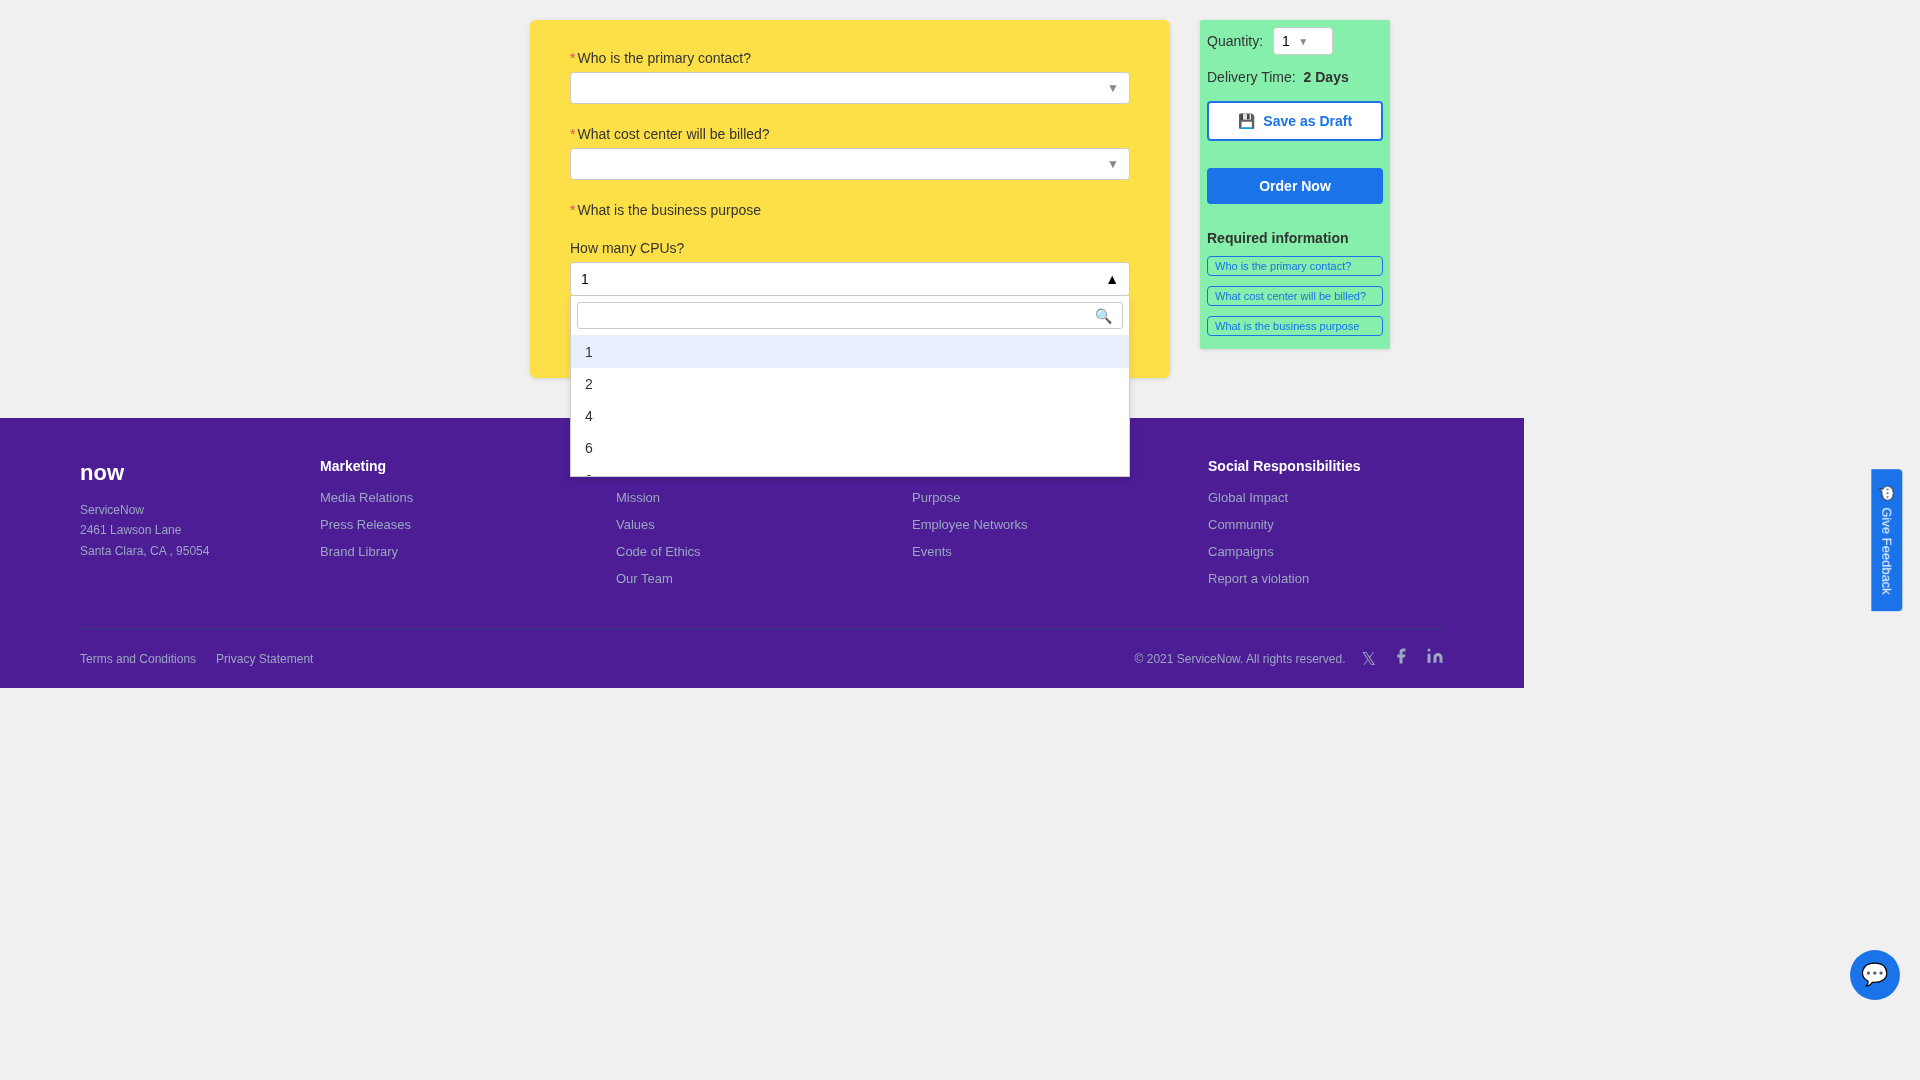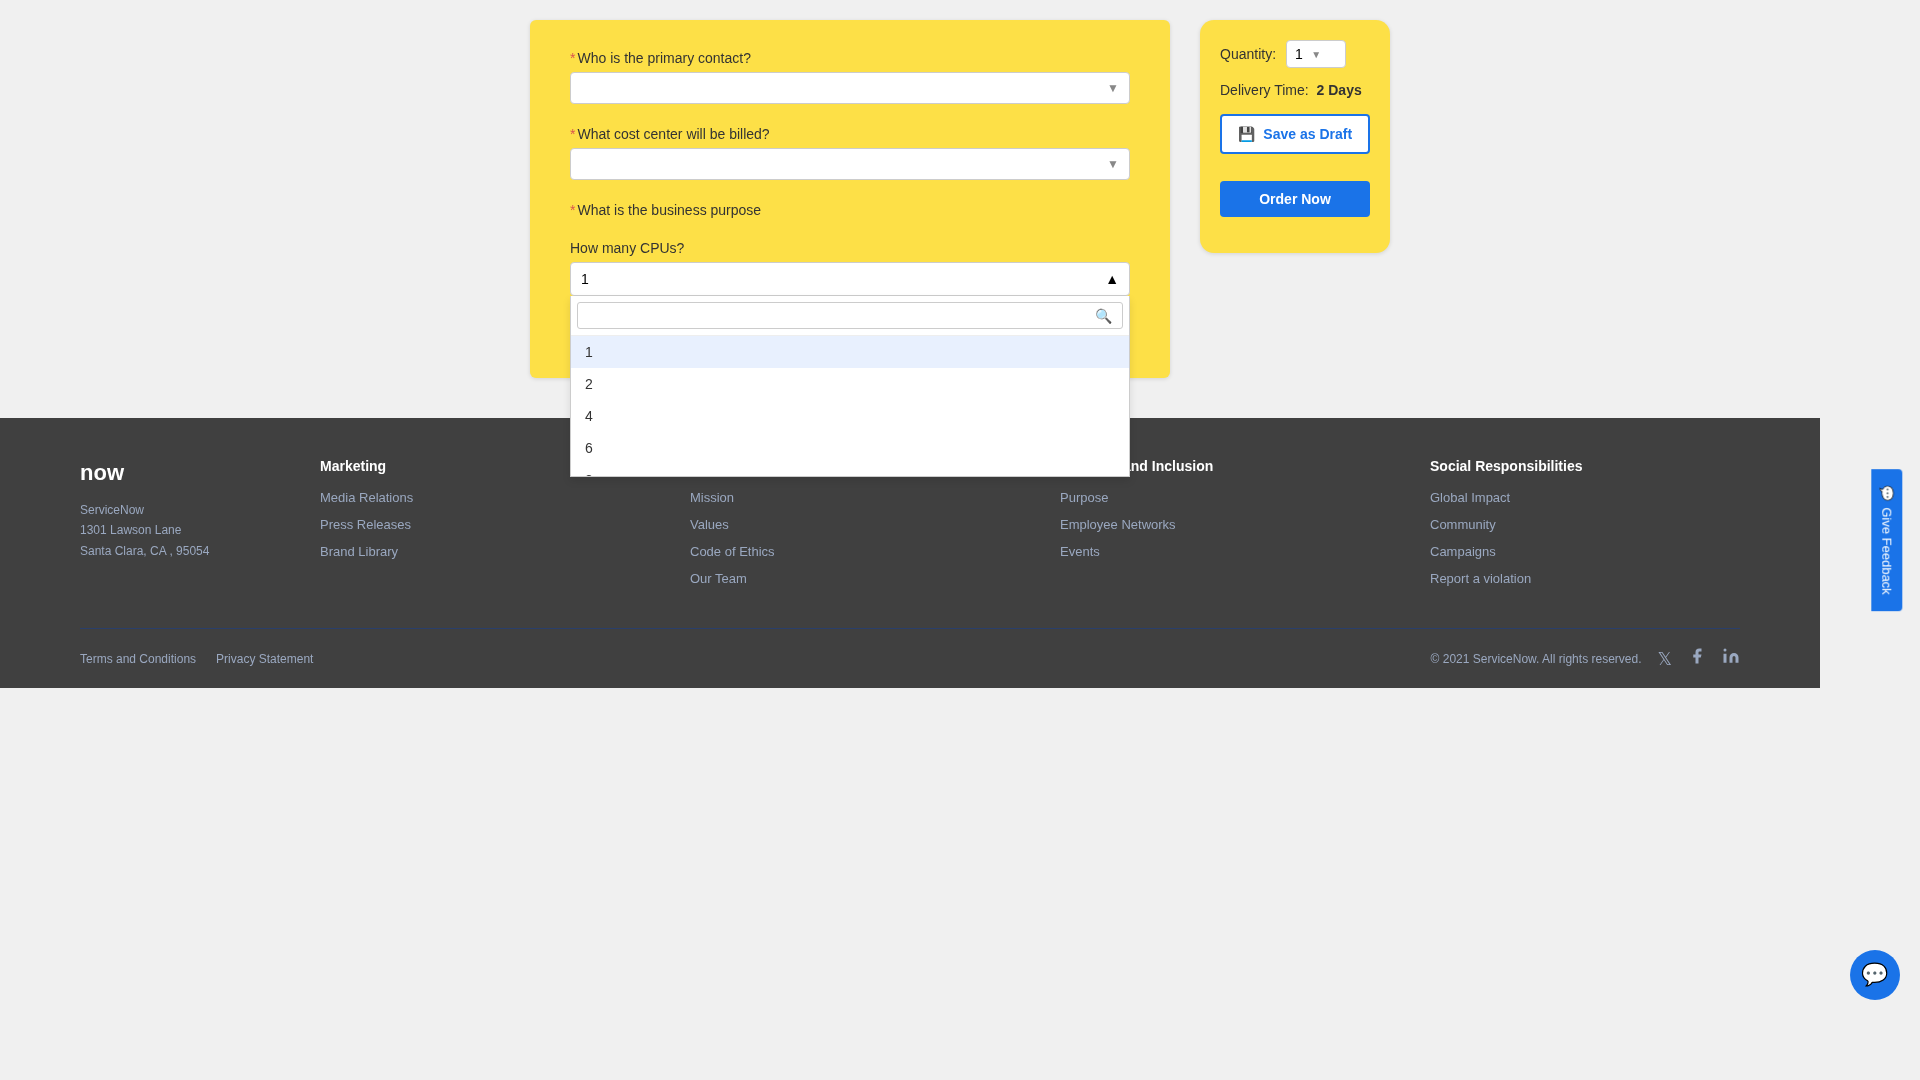--- a/index.html
+++ b/index.html
@@ -161,23 +161,23 @@
     .add-attachments span.clip {
       font-size: 16px;
     }
 
     
     .right-panel {
       width: 190px;
     }
 
     .order-card {
-      background: #fde047;
-      border-radius: 14px;
-      padding: 20px;
+      background: #86efac;
+      border-radius: 2px;
+      padding: 7px;
       box-shadow: 0 1px 4px rgba(0,0,0,0.12);
     }
 
     .quantity-row {
       display: flex;
       align-items: center;
       gap: 10px;
       margin-bottom: 14px;
     }
 
@@ -281,24 +281,24 @@
       border-radius: 4px 4px 0 0;
       cursor: pointer;
       z-index: 999;
       display: flex;
       align-items: center;
       gap: 6px;
     }
 
     
     .footer {
-      background: #404040;
+      background: #4c1d95;
       color: #cdd6e8;
       padding: 40px 80px 0 80px;
-      width: 1820px;
+      width: 1524px;
     }
 
     .footer-top {
       display: flex;
       gap: 60px;
       padding-bottom: 30px;
     }
 
     .footer-logo-col {
       width: 180px;
@@ -478,20 +478,28 @@
 
       <button class="btn-draft">
         <span>💾</span>
         <span>Save as Draft</span>
       </button>
 
       <button class="btn-order">
         <span>Order Now</span>
       </button>
 
+      <div class="required-info">
+        <div class="required-info-title">Required information</div>
+        <div class="req-tags">
+          <span class="req-tag">Who is the primary contact?</span>
+          <span class="req-tag">What cost center will be billed?</span>
+          <span class="req-tag">What is the business purpose</span>
+        </div>
+      </div>
 
     </div>
   </div>
 
 </div>
 
 <div class="feedback-tab">
   <span>💬</span>
   <span>Give Feedback</span>
 </div>
@@ -500,21 +508,21 @@
   <div class="footer-top">
 
     <div class="footer-logo-col">
       <div class="footer-logo">
         <svg width="70" height="28" viewBox="0 0 70 28" fill="none" xmlns="http://www.w3.org/2000/svg">
           <text x="0" y="22" fill="#fff" font-size="22" font-family="Arial" font-weight="bold">now</text>
         </svg>
       </div>
       <div class="footer-address">
         <span>ServiceNow</span><br>
-        <span>1301 Lawson Lane</span><br>
+        <span>2461 Lawson Lane</span><br>
         <span>Santa Clara, CA , 95054</span>
       </div>
     </div>
 
     <div class="footer-col">
       <div class="footer-col-title">Marketing</div>
       <a class="footer-link">Media Relations</a>
       <a class="footer-link">Press Releases</a>
       <a class="footer-link">Brand Library</a>
     </div>

